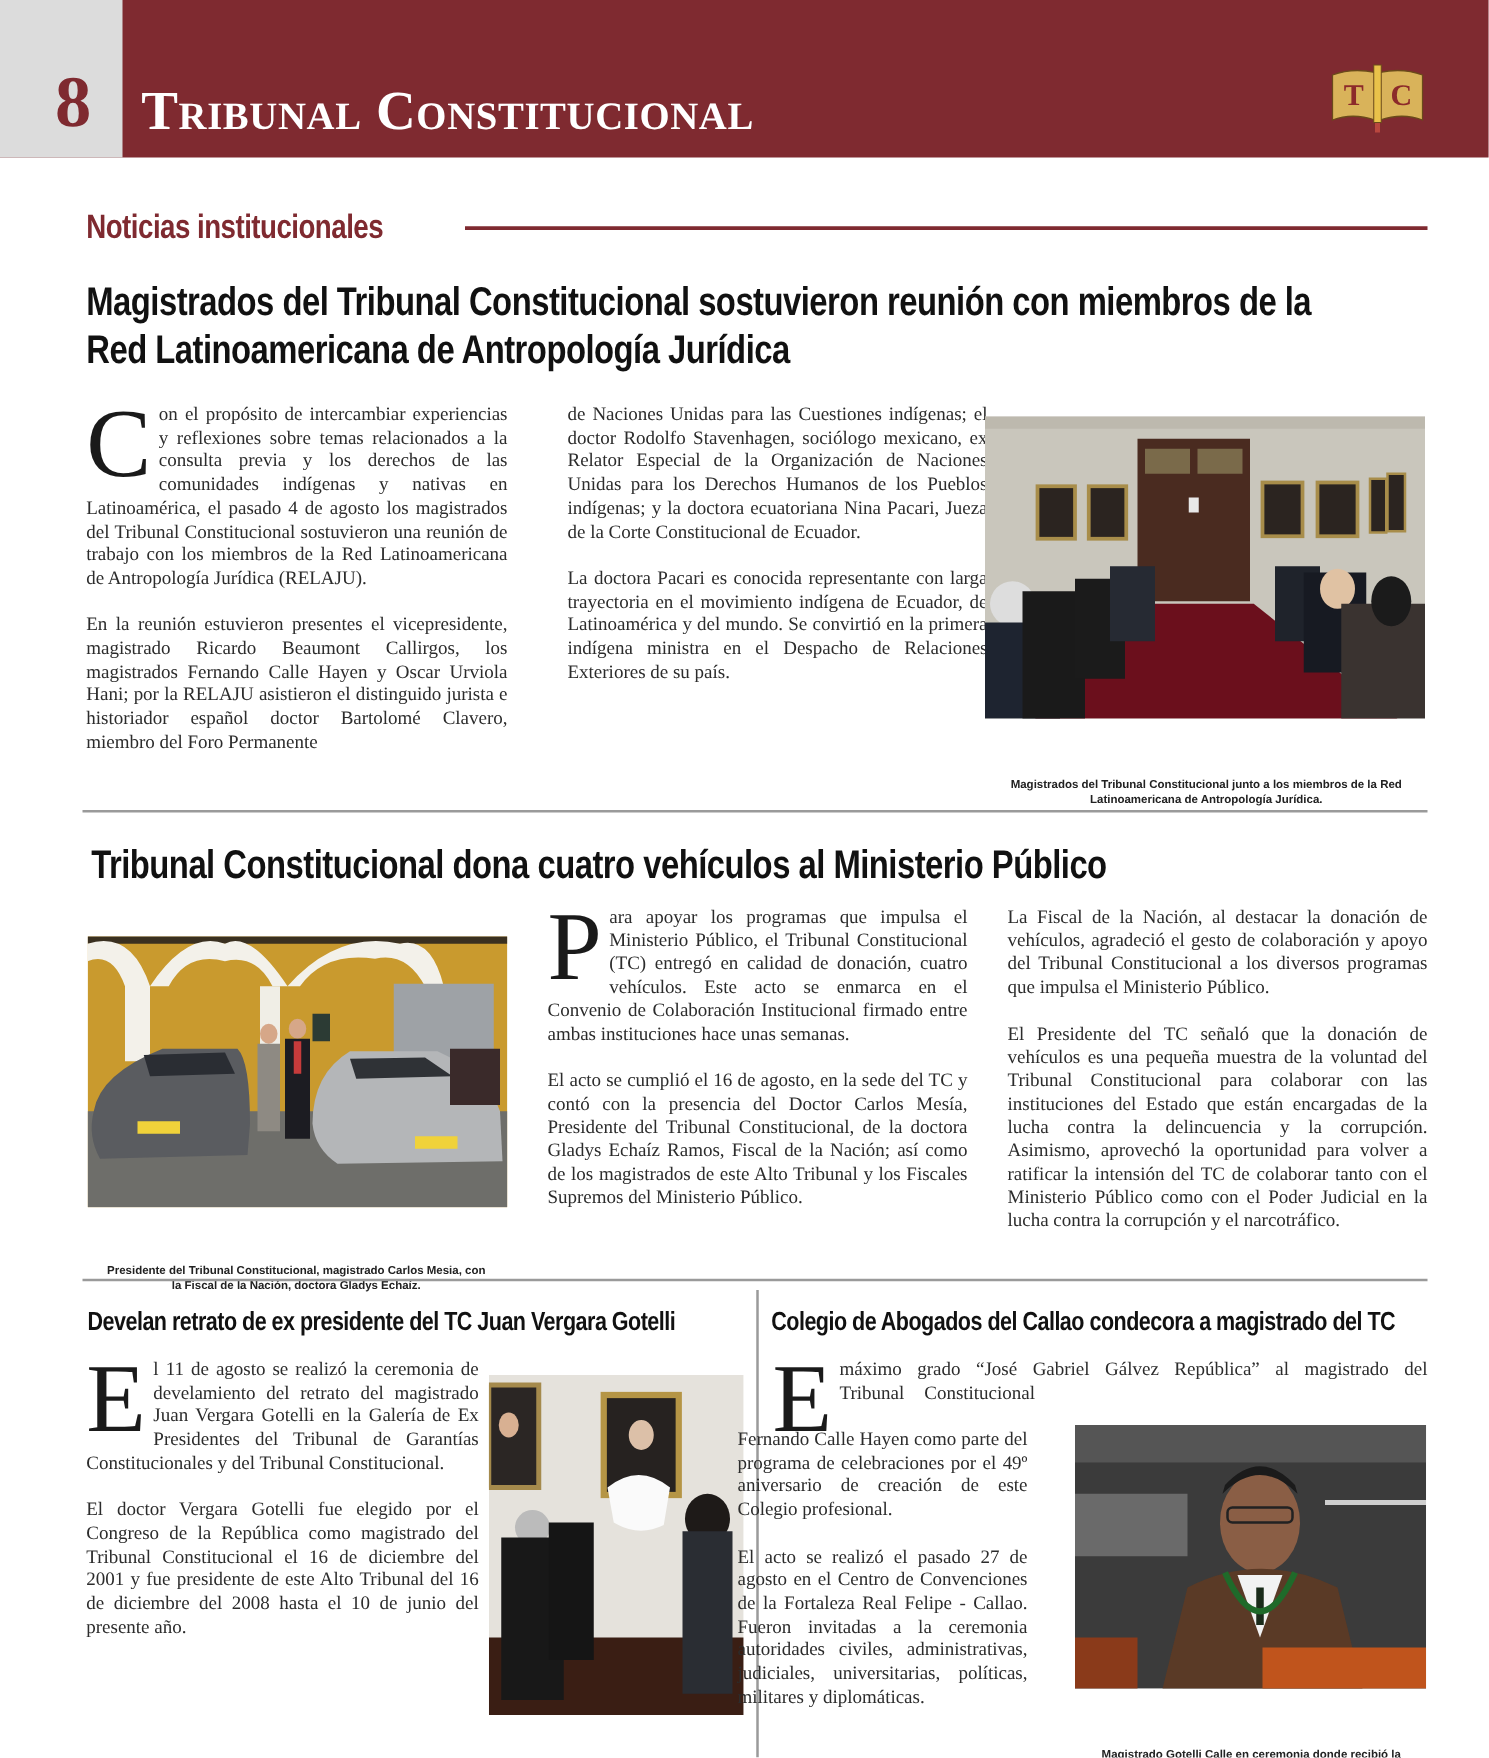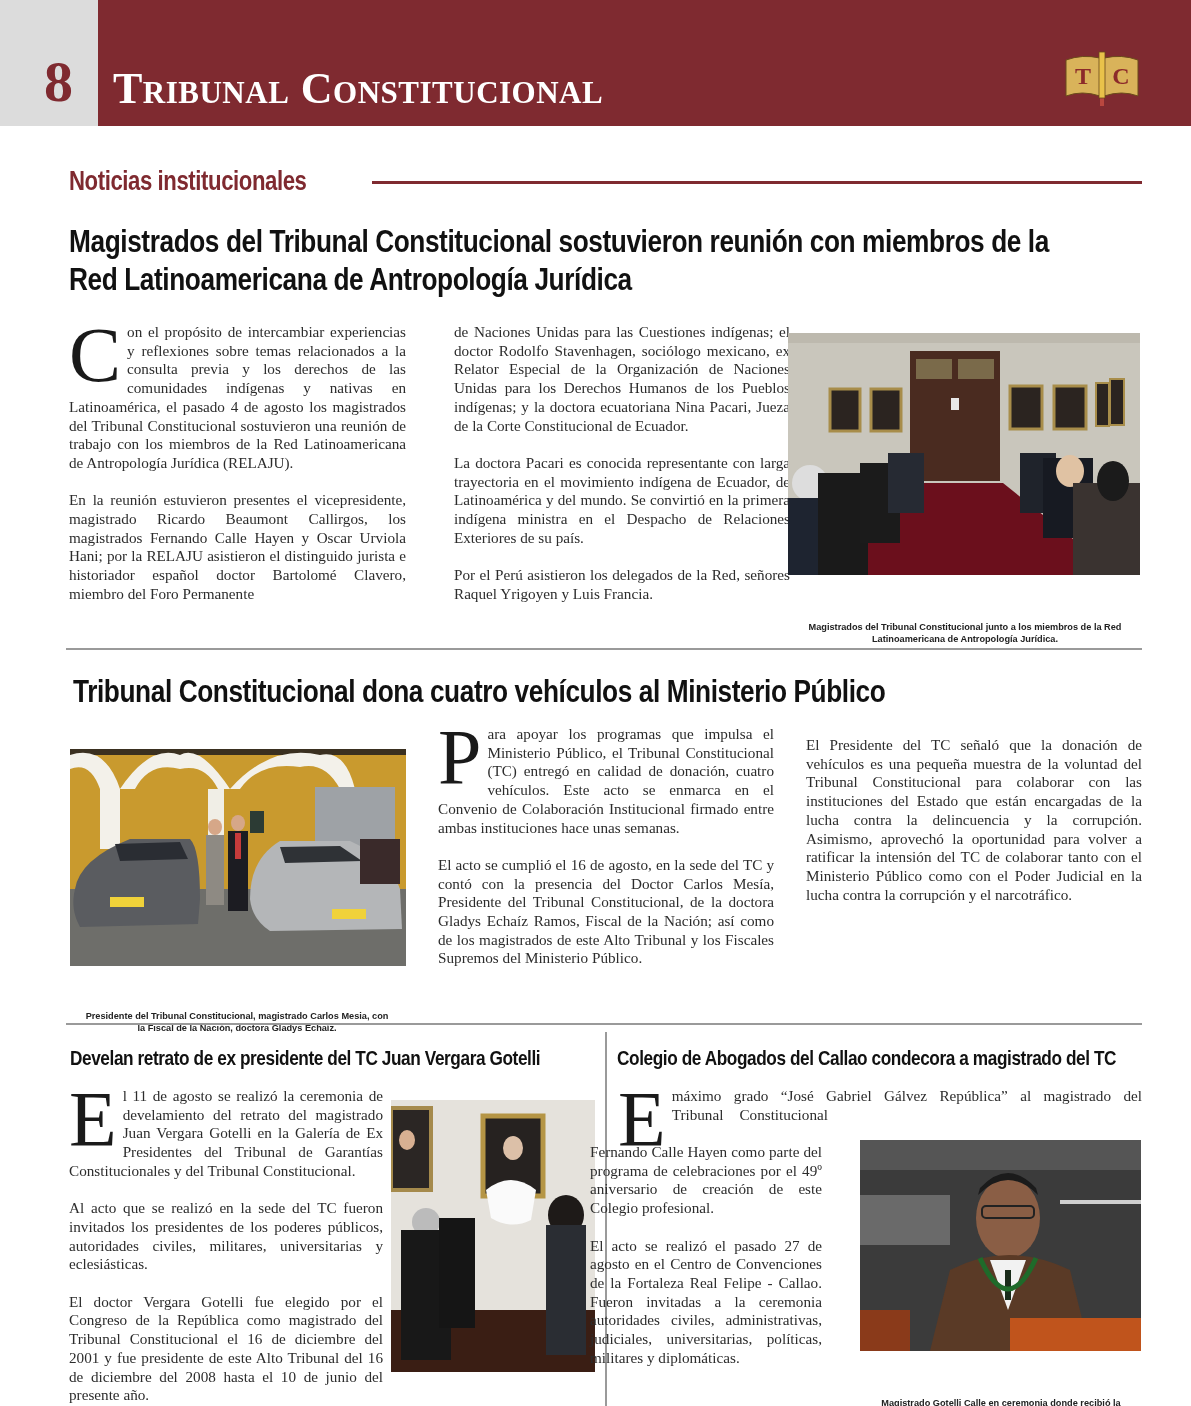--- a/index.html
+++ b/index.html
@@ -59,21 +59,20 @@
 </div>
 
 <div class="col" style="left:69px; top:323px; width:337px;">
   <p><span class="dropcap">C</span><span>on el propósito de intercambiar experiencias y reflexiones sobre temas relacionados a la consulta previa y los derechos de las comunidades indígenas y nativas en Latinoamérica, el pasado 4 de agosto los magistrados del Tribunal Constitucional sostuvieron una reunión de trabajo con los miembros de la Red Latinoamericana de Antropología Jurídica (RELAJU).</span></p>
   <p>En la reunión estuvieron presentes el vicepresidente, magistrado Ricardo Beaumont Callirgos, los magistrados Fernando Calle Hayen y Oscar Urviola Hani; por la RELAJU asistieron el distinguido jurista e historiador español doctor Bartolomé Clavero, miembro del Foro Permanente</p>
 </div>
 
 <div class="col" style="left:454px; top:323px; width:336px;">
   <p>de Naciones Unidas para las Cuestiones indígenas; el doctor Rodolfo Stavenhagen, sociólogo mexicano, ex Relator Especial de la Organización de Naciones Unidas para los Derechos Humanos de los Pueblos indígenas; y la doctora ecuatoriana Nina Pacari, Jueza de la Corte Constitucional de Ecuador.</p>
   <p>La doctora Pacari es conocida representante con larga trayectoria en el movimiento indígena de Ecuador, de Latinoamérica y del mundo. Se convirtió en la primera indígena ministra en el Despacho de Relaciones Exteriores de su país.</p>
-  <p>Por el Perú asistieron los delegados de la Red, señores Raquel Yrigoyen y Luis Francia.</p>
 </div>
 
 <div class="photo" style="left:788px; top:333px; width:352px; height:242px;">
   <svg width="352" height="242" viewBox="0 0 352 242">
     <rect width="352" height="242" fill="#c9c6bc"></rect>
     <rect x="0" y="0" width="352" height="10" fill="#bdb9ae"></rect>
     <rect x="122" y="18" width="90" height="130" fill="#4a2b20"></rect>
     <rect x="128" y="26" width="36" height="20" fill="#7a6a4a"></rect>
     <rect x="170" y="26" width="36" height="20" fill="#7a6a4a"></rect>
     <rect x="163" y="65" width="8" height="12" fill="#e8e8e8"></rect>
@@ -129,31 +128,31 @@
   </svg>
 </div>
 <div class="caption" style="left:84px; top:975px; width:306px;">Presidente del Tribunal Constitucional, magistrado Carlos Mesia, con la Fiscal de la Nación, doctora Gladys Echaíz.</div>
 
 <div class="col" style="left:438px; top:725px; width:336px;">
   <p><span class="dropcap">P</span><span>ara apoyar los programas que impulsa el Ministerio Público, el Tribunal Constitucional (TC) entregó en calidad de donación, cuatro vehículos. Este acto se enmarca en el Convenio de Colaboración Institucional firmado entre ambas instituciones hace unas semanas.</span></p>
   <p>El acto se cumplió el 16 de agosto, en la sede del TC y contó con la presencia del Doctor Carlos Mesía, Presidente del Tribunal Constitucional, de la doctora Gladys Echaíz Ramos, Fiscal de la Nación; así como de los magistrados de este Alto Tribunal y los Fiscales Supremos del Ministerio Público.</p>
 </div>
 
 <div class="col" style="left:806px; top:725px; width:336px;">
+  <p>La Fiscal de la Nación, al destacar la donación de vehículos, agradeció el gesto de colaboración y apoyo del Tribunal Constitucional a los diversos programas que impulsa el Ministerio Público.</p>
   <p>El Presidente del TC señaló que la donación de vehículos es una pequeña muestra de la voluntad del Tribunal Constitucional para colaborar con las instituciones del Estado que están encargadas de la lucha contra la delincuencia y la corrupción. Asimismo, aprovechó la oportunidad para volver a ratificar la intensión del TC de colaborar tanto con el Ministerio Público como con el Poder Judicial en la lucha contra la corrupción y el narcotráfico.</p>
 </div>
 
 <div class="rule-h" style="left:66px; top:1023px; width:1076px;"></div>
 <div class="rule-v" style="left:605px; top:1032px; height:374px;"></div>
 
 <div class="headline h3">Develan retrato de ex presidente del TC Juan Vergara Gotelli</div>
 
 <div class="col" style="left:69px; top:1087px; width:314px;">
   <p><span class="dropcap">E</span><span>l 11 de agosto se realizó la ceremonia de develamiento del retrato del magistrado Juan Vergara Gotelli en la Galería de Ex Presidentes del Tribunal de Garantías Constitucionales y del Tribunal Constitucional.</span></p>
-  <p>Al acto que se realizó en la sede del TC fueron invitados los presidentes de los poderes públicos, autoridades civiles, militares, universitarias y eclesiásticas.</p>
   <p>El doctor Vergara Gotelli fue elegido por el Congreso de la República como magistrado del Tribunal Constitucional el 16 de diciembre del 2001 y fue presidente de este Alto Tribunal del 16 de diciembre del 2008 hasta el 10 de junio del presente año.</p>
 </div>
 
 <div class="photo" style="left:391px; top:1100px; width:204px; height:272px;">
   <svg width="204" height="272" viewBox="0 0 204 272">
     <rect width="204" height="272" fill="#e5e2dc"></rect>
     <rect x="0" y="210" width="204" height="62" fill="#3a1e14"></rect>
     <rect x="0" y="8" width="40" height="82" fill="#2b2624" stroke="#a58a4c" stroke-width="4"></rect>
     <ellipse cx="16" cy="40" rx="8" ry="10" fill="#d8b092"></ellipse>
     <rect x="92" y="16" width="60" height="80" fill="#262220" stroke="#b59545" stroke-width="5"></rect>

